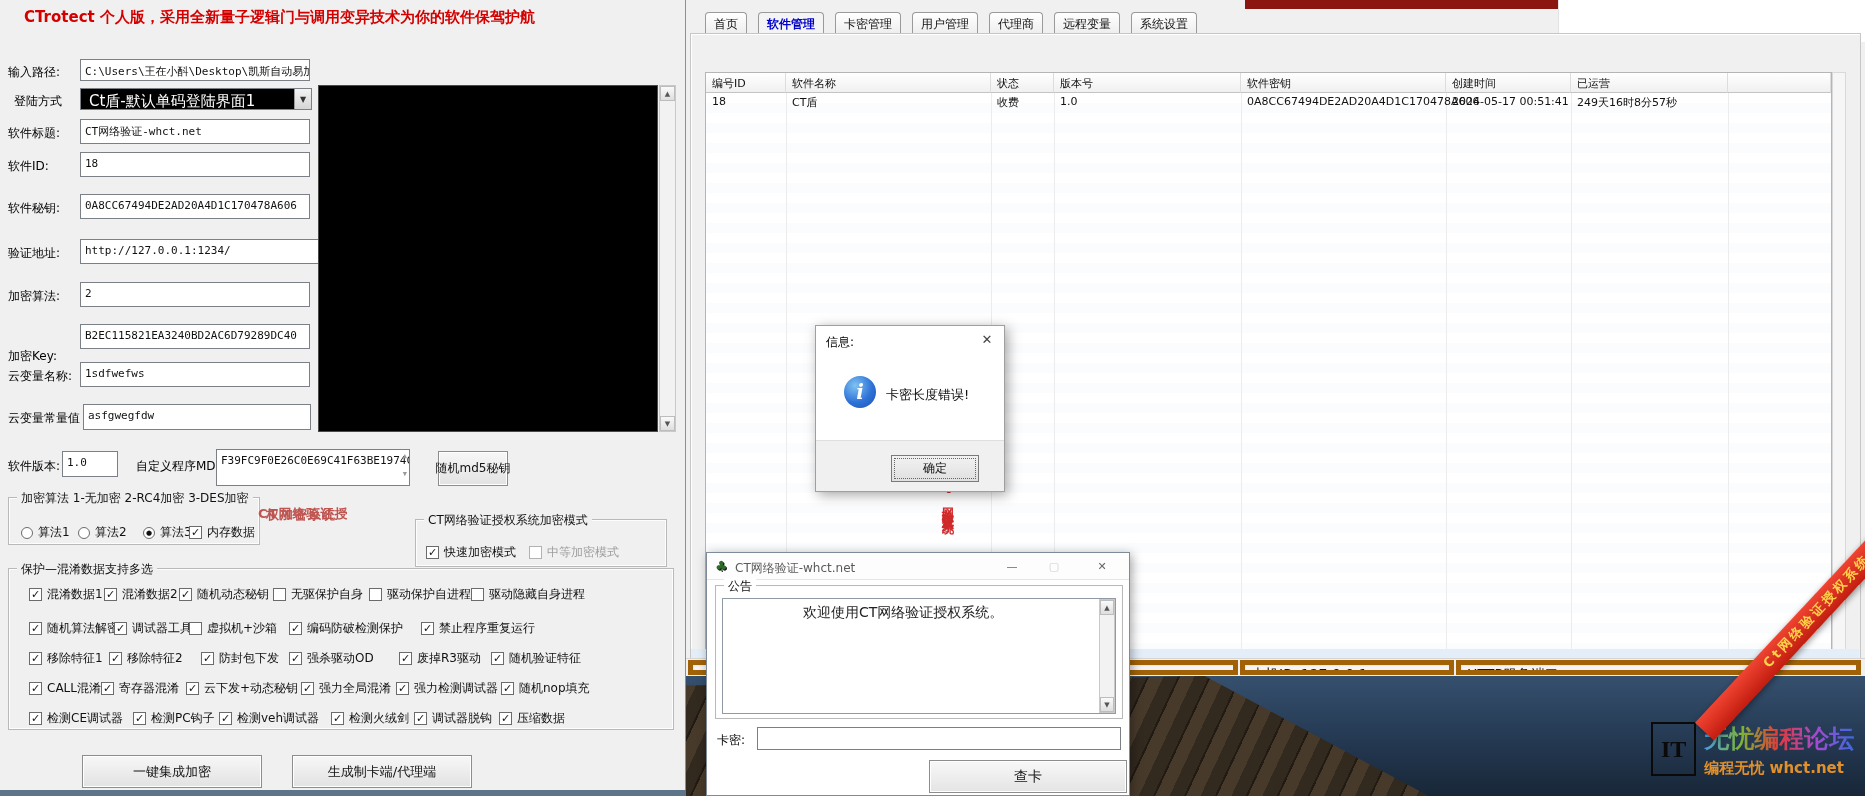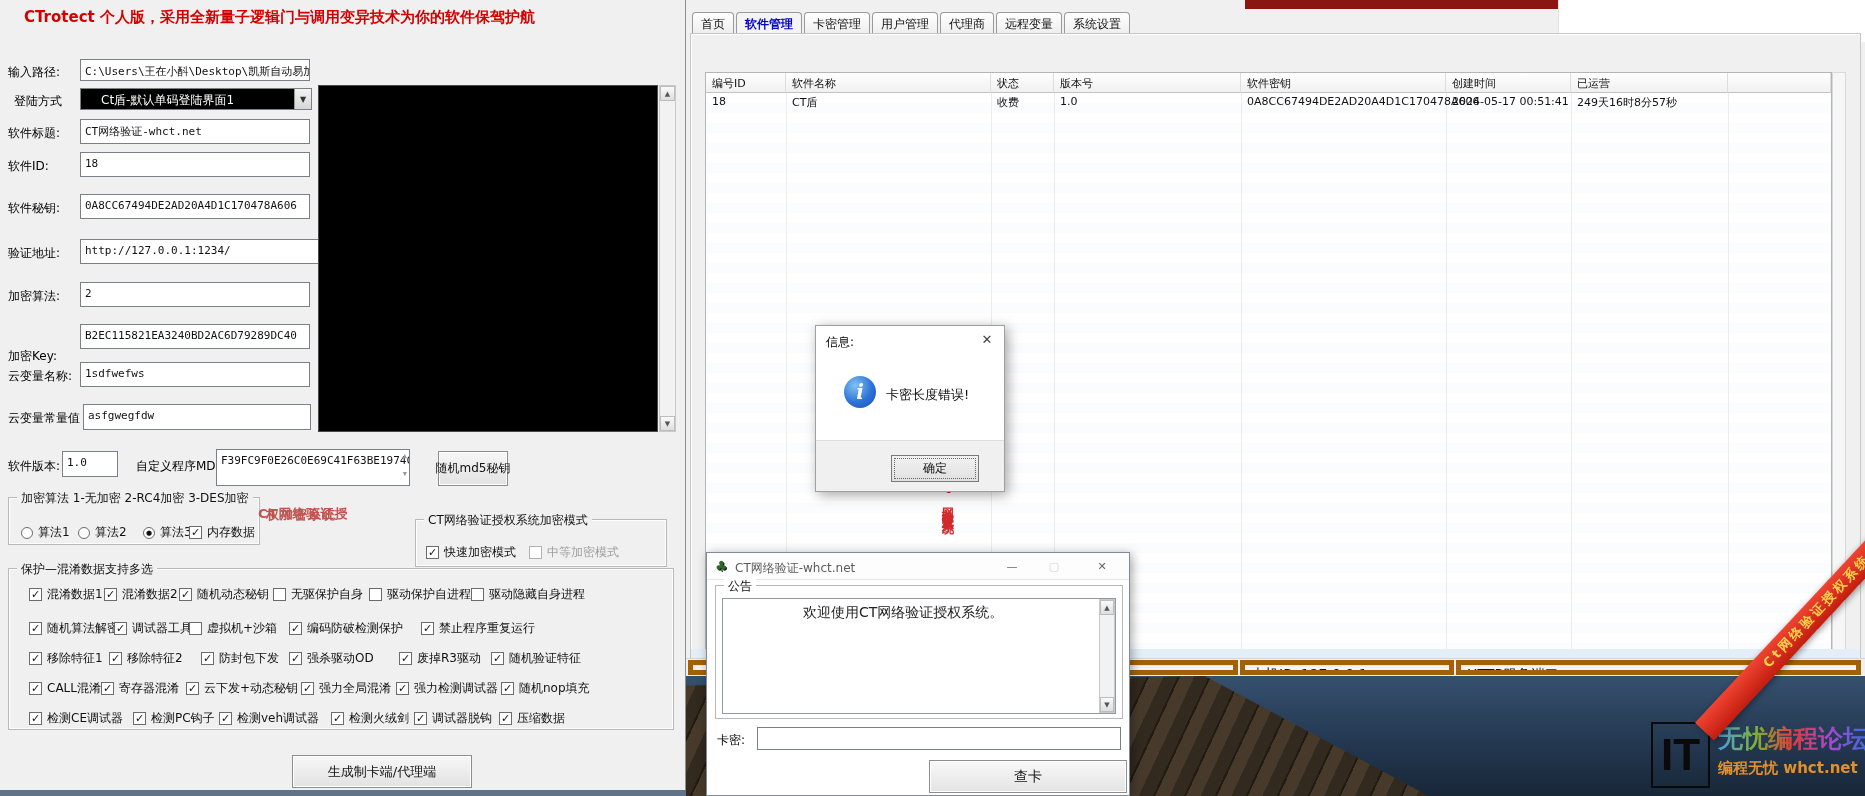--- a/index.html
+++ b/index.html
@@ -8,21 +8,21 @@
           font-family:"DejaVu Sans",sans-serif;font-size:12px;color:#111}
   .abs{position:absolute}
 
   
   .lp{left:0;top:0;width:686px;height:790px;background:#f0f0f0;border-right:1px solid #8f8f8f;z-index:3}
   .lp-title{left:24px;top:8px;width:655px;font-size:15px;font-weight:bold;color:#d40000;white-space:nowrap}
   .flabel{font-size:12px;color:#000;white-space:nowrap}
   .inp{background:#fff;border:1px solid #7b7f86;padding:4px 4px 0 4px;font-family:"DejaVu Sans Mono",monospace;
        font-size:11px;overflow:hidden;white-space:nowrap}
   .dd{background:#000;border:1px solid #7b7f86;color:#fff;display:flex;align-items:stretch}
-  .ddval{flex:1;padding:3px 4px 0 20px;font-size:12px;white-space:nowrap;overflow:hidden}
+  .ddval{flex:1;padding:3px 4px 0 8px;font-size:15px;white-space:nowrap;overflow:hidden}
   .ddbtn{width:17px;background:linear-gradient(#f4f4f4,#d6d6d6);border-left:1px solid #9a9a9a;color:#333;
          font-size:8px;display:flex;align-items:center;justify-content:center}
   .btn{background:linear-gradient(#f7f7f7,#e2e2e2);border:1px solid #8d8d8d;display:flex;align-items:center;
        justify-content:center;font-size:13px;box-shadow:inset 0 0 0 1px #fff;white-space:nowrap}
   .group{border:1px solid #b9b9b9;box-shadow:inset 0 0 0 1px #fdfdfd}
   .gtitle{position:absolute;top:-8px;left:8px;background:#f0f0f0;padding:0 4px;font-size:12px;white-space:nowrap}
   .pitem{position:absolute;display:flex;align-items:center;gap:5px;white-space:nowrap;font-size:12px}
   .cb{width:13px;height:13px;background:#fff;border:1px solid #6b6b6b;font-size:11px;line-height:12px;
       text-align:center;font-weight:bold;flex:none}
   .rd{width:12px;height:12px;border-radius:50%;background:#fff;border:1px solid #6b6b6b;font-size:7px;
@@ -34,21 +34,21 @@
       justify-content:space-between;align-items:center}
   .sbbtn{width:100%;height:15px;background:linear-gradient(#fafafa,#dedede);border:1px solid #bdbdbd;
          font-size:7px;color:#555;display:flex;align-items:center;justify-content:center}
   .brand{font-size:13px;font-weight:bold;color:#bf5450;letter-spacing:1px;white-space:nowrap}
   .mdsb{position:absolute;right:2px;top:2px;display:flex;flex-direction:column;gap:10px;color:#999;font-size:7px}
 
   
   .mgr{left:686px;top:0;width:1179px;height:676px;background:#f0f0f0;z-index:2}
   .titlefrag{left:559px;top:0;width:313px;height:9px;background:#8a1511}
   .whiteblock{left:872px;top:0;width:307px;height:42px;background:#fff;border-left:1px solid #e2e2e2}
-  .tabs{left:6px;top:12px;display:flex;gap:2px}
+  .tabs{left:19px;top:12px;display:flex;gap:11px}
   .tab{padding:3px 8px 4px;border:1px solid #9a9a9a;border-bottom:none;border-radius:4px 4px 0 0;
        background:linear-gradient(#ffffff,#ebebeb);font-size:12px;white-space:nowrap}
   .tab.active{color:#0000cc;font-weight:bold;background:#f4f4f4}
   .tabpage{left:4px;top:33px;width:1171px;height:626px;border:1px solid #c6c6c6;background:#f0f0f0;
            box-shadow:inset 1px 1px 0 #fff}
   .tbl{left:19px;top:72px;width:1127px;height:578px;background:#fff;border:1px solid #b5b5b5}
   .th{position:absolute;top:0;height:20px;background:linear-gradient(#ffffff,#f0f0f0);border-right:1px solid #ddd;
       border-bottom:1px solid #c4c4c4;font-size:11px;padding:3px 0 0 6px;white-space:nowrap;overflow:hidden}
   .tbody{position:absolute;left:0;top:20px;width:1125px;height:556px;
          background:repeating-linear-gradient(180deg,#fff 0 10px,#fbfcfd 10px 20px)}
@@ -91,22 +91,22 @@
   .cwbtn{position:absolute;background:linear-gradient(#f8f8f8,#e4e4e4);border:1px solid #8d8d8d;font-size:14px;
          display:flex;align-items:center;justify-content:center;box-shadow:inset 0 0 0 1px #fff}
 
   
   .desk{left:686px;top:676px;width:1179px;height:120px;z-index:1;
         background:linear-gradient(180deg,#35506e 0%,#243851 55%,#182738 100%)}
   .wood{position:absolute;left:0;top:0;width:100%;height:100%;
         clip-path:polygon(0 8%,44% 0,63% 100%,0 100%);
         background:repeating-linear-gradient(115deg,#473a2b 0 13px,#32291f 13px 26px,#221b14 26px 28px)}
   .logo{position:absolute;left:965px;top:46px;display:flex;gap:8px;align-items:flex-start}
-  .logo-it{border:2px solid #0a0a0a;color:#0a0a0a;font-family:Liberation Sans, sans-serif;font-weight:bold;
-           font-size:44px;line-height:46px;padding:8px 8px}
+  .logo-it{border:2px solid #0a0a0a;color:#0a0a0a;font-family:Liberation Serif, serif;font-weight:bold;
+           font-size:24px;line-height:46px;padding:2px 8px}
   .logo-l1{font-size:25px;font-weight:bold;color:#3a6ae0;white-space:nowrap}
   @supports ((-webkit-background-clip:text) or (background-clip:text)){
     .logo-l1{background:linear-gradient(90deg,#4a9de0,#7fb335,#e03a3a,#a44ad0,#3a6ae0);
              -webkit-background-clip:text;background-clip:text;color:transparent}
   }
   .logo-l2{font-size:15px;font-weight:bold;color:#e2902a;margin-top:4px;white-space:nowrap}
   .ribbon{left:1652px;top:598px;width:330px;height:26px;background:linear-gradient(180deg,#f04432,#c21d10);
           transform:rotate(-47deg);display:flex;align-items:center;justify-content:center;color:#ffd24a;
           font-size:13px;font-weight:bold;letter-spacing:3px;z-index:7;box-shadow:0 2px 6px rgba(0,0,0,.4);
           white-space:nowrap}
@@ -392,20 +392,21 @@
       <div class="pitem" style="left:405px;top:141px">
           <span class="cb">✓</span>
           <span>调试器脱钩</span>
         </div>
       <div class="pitem" style="left:490px;top:141px">
           <span class="cb">✓</span>
           <span>压缩数据</span>
         </div>
     </div>
 
+    <div class="abs btn" style="left:82px;top:755px;width:180px;height:33px">一键集成加密</div>
     <div class="abs btn" style="left:292px;top:755px;width:180px;height:33px">生成制卡端/代理端</div>
   </div>
 
   <div class="abs dlg">
     <div class="dlg-title">信息:</div>
     <div class="dlg-close">✕</div>
     <div class="info-ic">i</div>
     <div class="dlg-msg">卡密长度错误!</div>
     <div class="dfoot">
       <div class="okbtn">确定</div>

